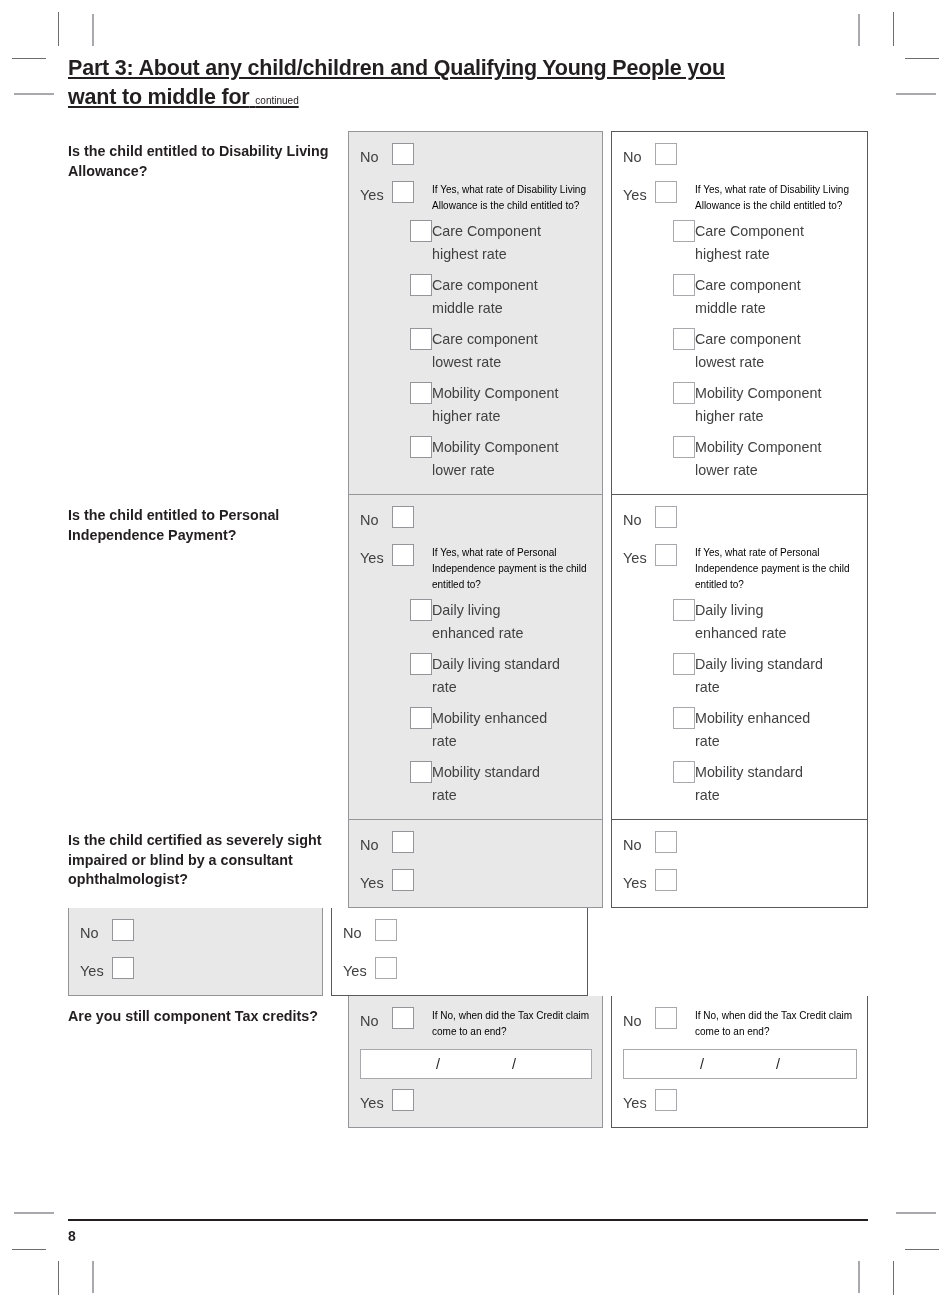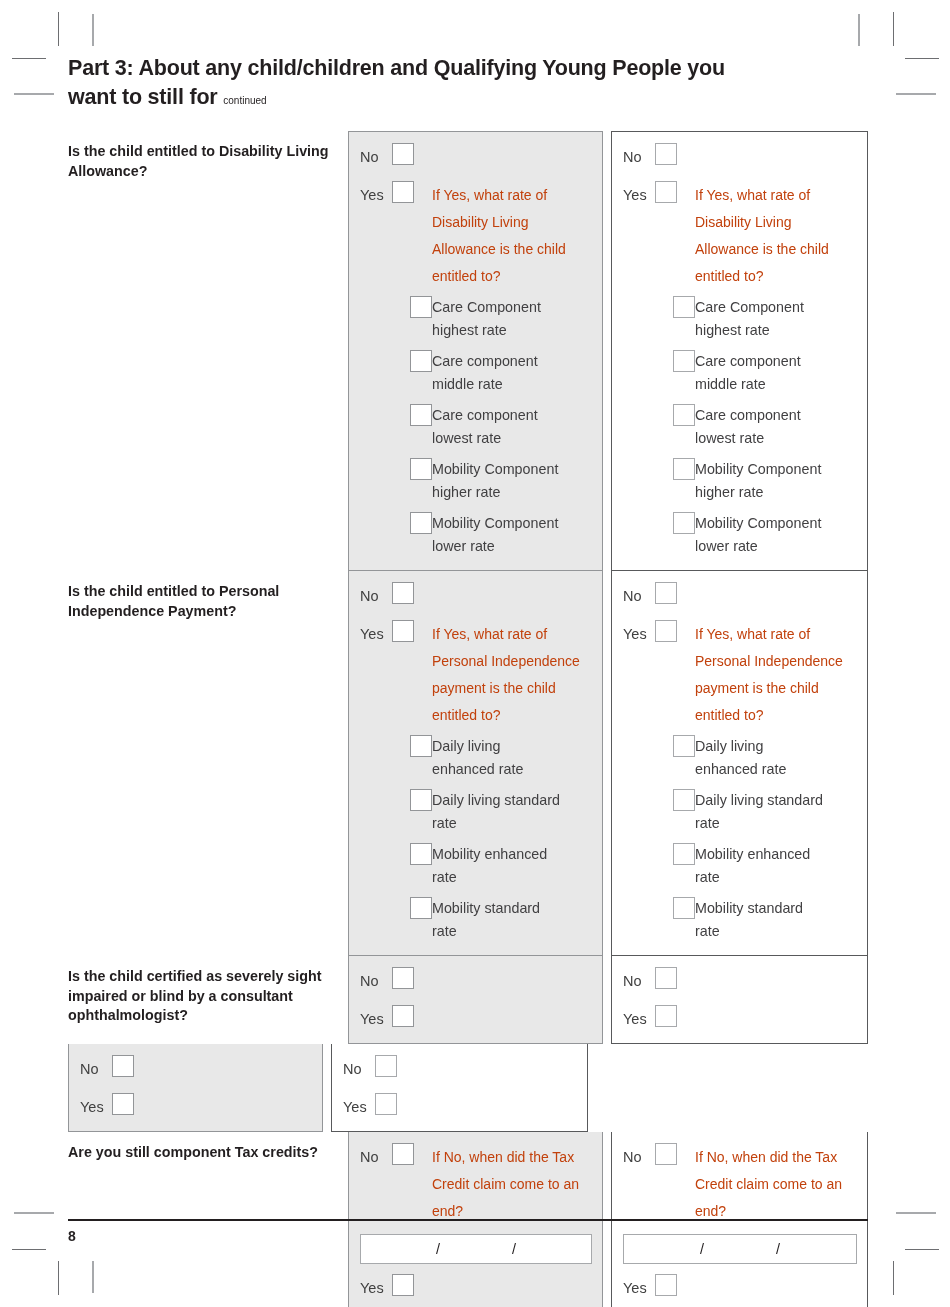--- a/index.html
+++ b/index.html
@@ -29,20 +29,21 @@
     left: 0; top: 0;
     width: 950px; height: 1307px;
   }
 
   
   .heading {
     position: absolute;
     left: 68px;
     top: 54px;
     width: 730px;
+    text-decoration: underline;
   }
   .heading-line {
     font-size: 21.5px;
     font-weight: bold;
     line-height: 29px;
     letter-spacing: -0.2px;
     color: #231f20;
   }
   .heading-cont {
     font-size: 10px;
@@ -119,23 +120,23 @@
     height: 22px;
     box-sizing: border-box;
     background: #ffffff;
     border: 1px solid #939598;
     flex: 0 0 22px;
   }
   .acell.right .chk { border-color: #a7a9ac; }
 
   .ny-spacer { height: 12px; }
   .cond-text {
-    font-size: 14px;
-    line-height: 27px;
-    color: #c2410c;
+    font-size: 10px;
+    line-height: 16px;
+    color: #000000;
     margin-left: 18px;
     padding-top: 1px;
     max-width: 160px;
   }
 
   
   .opt-list {
     margin-top: 6px;
     margin-left: 50px;
   }
@@ -206,21 +207,21 @@
   <span class="cropmark cm-v2" style="left:92px;  top:1261px;"></span>
   <span class="cropmark cm-h2" style="left:14px;  top:1212px;"></span>
 
   <span class="cropmark cm-v" style="left:893px; top:1261px;"></span>
   <span class="cropmark cm-h" style="left:905px; top:1249px;"></span>
   <span class="cropmark cm-v2" style="left:858px; top:1261px;"></span>
   <span class="cropmark cm-h2" style="left:896px; top:1212px;"></span>
 
   <div class="heading">
     <div class="heading-line">Part 3: About any child/children and Qualifying Young People you</div>
-    <div class="heading-line"><span>want to still for</span> <span class="heading-cont">continued</span></div>
+    <div class="heading-line"><span>want to middle for</span> <span class="heading-cont">continued</span></div>
   </div>
 
   <div class="form-area" id="form-area">
       <div class="form-row">
         <div class="qcell">
           <div class="qtext">Is the child entitled to Disability Living Allowance?</div>
         </div>
         <div class="acell left">
           <div class="inner">
             <div class="ny-row">

